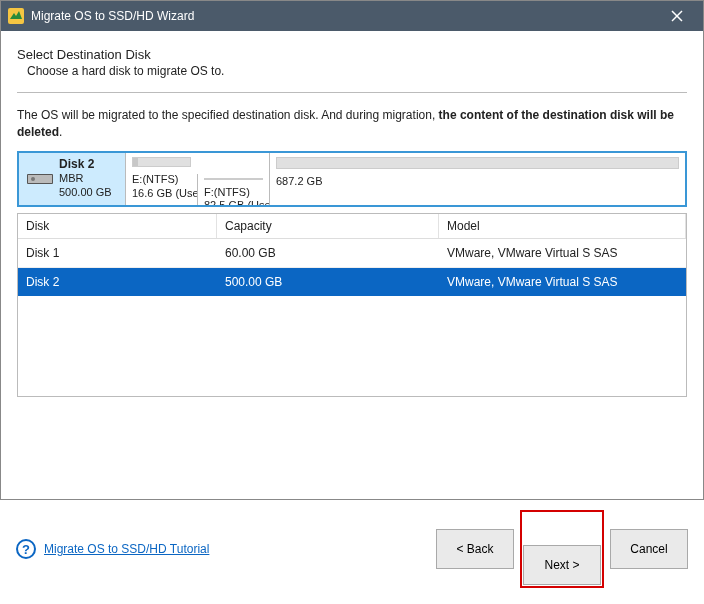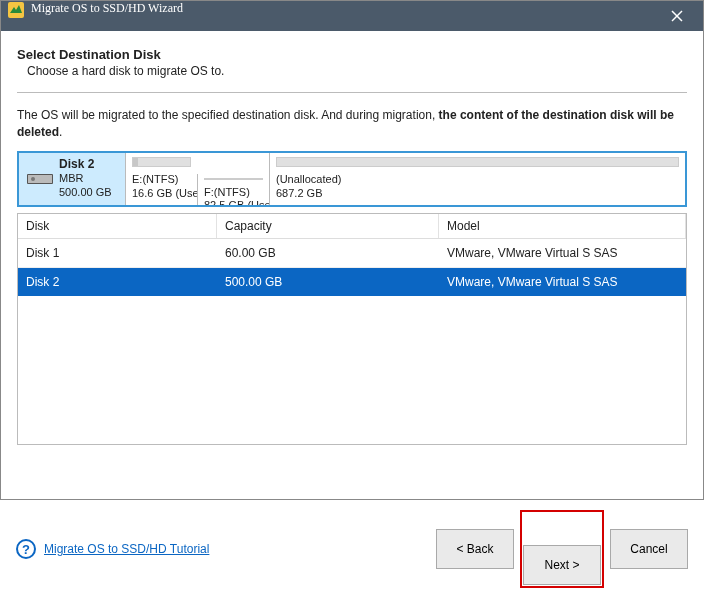--- a/index.html
+++ b/index.html
@@ -1,37 +1,37 @@
 <!DOCTYPE html>
 <html><head>
 <meta charset="utf-8">
 <style>
   * { box-sizing: border-box; margin: 0; padding: 0; }
   body { font-family: "Segoe UI", Tahoma, sans-serif; font-size: 12px; color: #222; background: #fff; width: 704px; height: 604px; overflow: hidden; border: 1px solid #888; }
-  .titlebar { background: #4b5a6a; color: #fff; height: 30px; display: flex; align-items: flex-start; padding: 0 6px; font-family: Liberation Serif, serif; }
+  .titlebar { background: #4b5a6a; color: #fff; height: 30px; display: flex; align-items: center; padding: 0 6px; }
   .titlebar .app-icon { width: 18px; height: 18px; margin-right: 6px; }
   .titlebar .title { flex: 1; font-size: 12px; }
   .titlebar .close { width: 40px; height: 30px; display: flex; align-items: center; justify-content: center; cursor: pointer; }
   .titlebar .close svg { stroke: #fff; }
   .content { padding: 16px 16px 0 16px; }
-  .heading { font-weight: 700; font-size: 13px; margin-bottom: 2px; }
+  .heading { font-weight: 400; font-size: 13px; margin-bottom: 2px; }
   .subheading { font-size: 12px; margin-left: 10px; margin-bottom: 14px; }
   .hr { border: none; border-top: 1px solid #bbb; margin-bottom: 14px; }
   .warning { font-size: 12px; line-height: 1.4; margin-bottom: 10px; }
   .warning b { font-weight: 700; }
   .disk-box { border: 2px solid #3a97d6; display: flex; height: 56px; }
   .disk-head { background: #cdebfe; width: 106px; padding: 6px 8px; display: flex; align-items: center; }
   .disk-head .disk-icon { width: 26px; height: 14px; margin-right: 6px; flex-shrink: 0; }
   .disk-head-info { line-height: 1.25; font-size: 11px; }
   .disk-head-info .dname { font-weight: 700; font-size: 12px; }
   .part { border-left: 1px solid #bbb; padding: 4px 6px 4px 6px; display: flex; flex-direction: column; justify-content: flex-start; font-size: 11px; overflow: hidden; }
   .part-bar { height: 12px; background: #e0e0e0; border: 1px solid #ccc; margin-bottom: 6px; position: relative; }
   .part-bar-fill { position: absolute; top:0; left:0; bottom:0; background: #c7c7c7; }
   .part-label { white-space: nowrap; line-height: 1.25; }
-  .table { border: 1px solid #bbb; margin-top: 6px; height: 232px; overflow: hidden; }
+  .table { border: 1px solid #bbb; margin-top: 6px; height: 184px; overflow: hidden; }
   .thead { display: flex; background: #fff; border-bottom: 1px solid #ddd; }
   .th { padding: 5px 8px; font-size: 12px; border-right: 1px solid #e2e2e2; }
   .col-disk { width: 199px; }
   .col-cap { width: 222px; }
   .col-model { flex: 1; }
   .tr { display: flex; padding: 0; }
   .td { padding: 7px 8px; font-size: 12px; overflow: hidden; }
   .tr-norm { border-bottom: 1px solid #eee; }
   .tr-sel { background: #0b66c3; color: #fff; }
   .footer { position: absolute; bottom: 0; left: 0; right: 0; border: 1px solid #888; border-left:0; border-right:0; border-bottom:0; padding: 10px 16px 16px 16px; display: flex; align-items: center; background:#fff; }
@@ -97,21 +97,20 @@
           <div class="part-bar">
             <div class="part-bar-fill" style="width:8%"></div>
           </div>
           <div class="part-label">F:(NTFS)</div>
           <div class="part-label">82.5 GB (Used</div>
         </div>
         <div class="part" style="flex: 1 1 0%;">
           <div class="part-bar">
             <div class="part-bar-fill" style="width:0%"></div>
           </div>
-          <div class="part-label">(Unallocated)</div>
           <div class="part-label">687.2 GB</div>
         </div>
       </div>
   </div>
 
   <div class="table">
     <div class="thead">
       <div class="th col-disk">Disk</div>
       <div class="th col-cap">Capacity</div>
       <div class="th col-model">Model</div>

